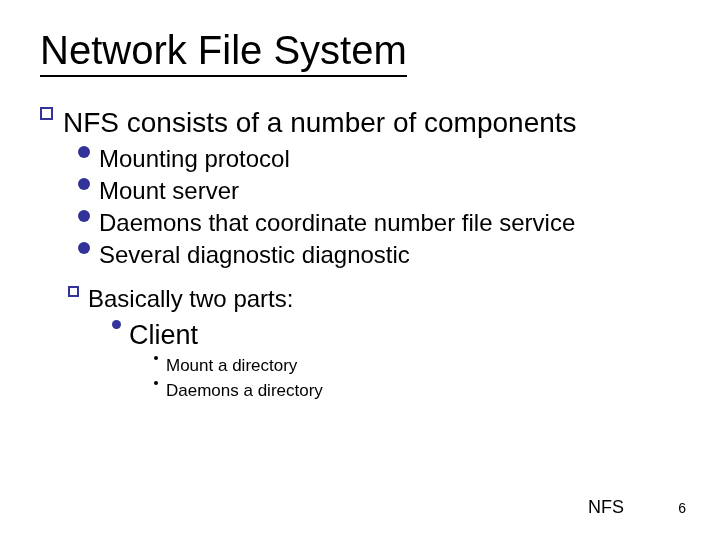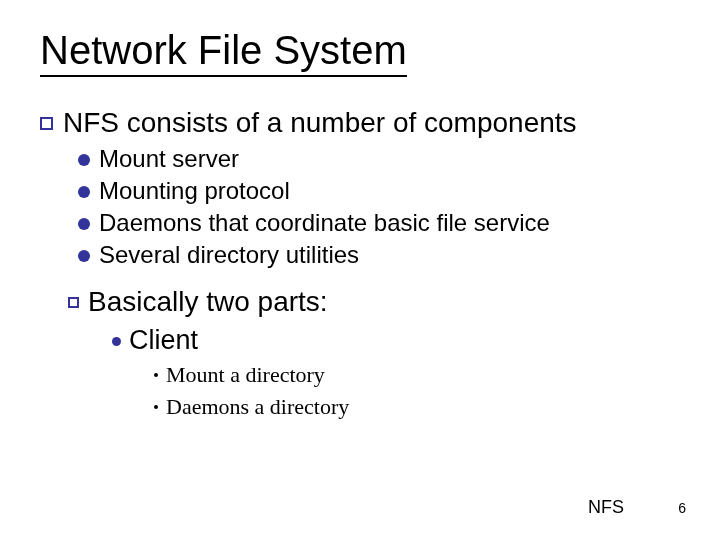--- a/index.html
+++ b/index.html
@@ -41,28 +41,27 @@
     margin-bottom: 2px;
   }
   .l3 {
     margin-left: 72px;
     font-size: 27px;
     line-height: 1.3;
     margin-bottom: 2px;
   }
   .l4 {
     margin-left: 114px;
-    font-size: 22px;
+    font-size: 17px;
     line-height: 1.35;
     margin-bottom: 2px;
-    font-family: Liberation Serif, serif;
+    font-family: Liberation Sans, sans-serif;
   }
   .row {
     display: flex;
-    align-items: center;
   }
   .bullet {
     flex: 0 0 auto;
     display: inline-flex;
     align-items: center;
     justify-content: center;
   }
   .sq {
     width: 13px;
     height: 13px;
@@ -124,36 +123,36 @@
 
   <div class="title">Network File System</div>
 
   <div class="row l1">
     <span class="bullet sq"></span>
     <span>NFS consists of a number of components</span>
   </div>
 
   <div class="row l2">
     <span class="bullet circ"></span>
+    <span>Mounting protocol</span>
+  </div>
+  <div class="row l2">
+    <span class="bullet circ"></span>
     <span>Mount server</span>
   </div>
   <div class="row l2">
     <span class="bullet circ"></span>
-    <span>Mounting protocol</span>
+    <span>Daemons that coordinate number file service</span>
   </div>
   <div class="row l2">
     <span class="bullet circ"></span>
-    <span>Daemons that coordinate basic file service</span>
-  </div>
-  <div class="row l2">
-    <span class="bullet circ"></span>
-    <span>Several directory utilities</span>
+    <span>Several diagnostic diagnostic</span>
   </div>
 
-  <div class="row l1" style="margin-left:28px; font-size:28px;margin-top:14px;">
+  <div class="row l1" style="margin-left:28px; font-size:24px;margin-top:14px;">
     <span class="bullet sq-sm"></span>
     <span>Basically two parts:</span>
   </div>
 
   <div class="row l3">
     <span class="bullet circ-sm"></span>
     <span>Client</span>
   </div>
   <div class="row l4">
     <span class="bullet dot"></span>

